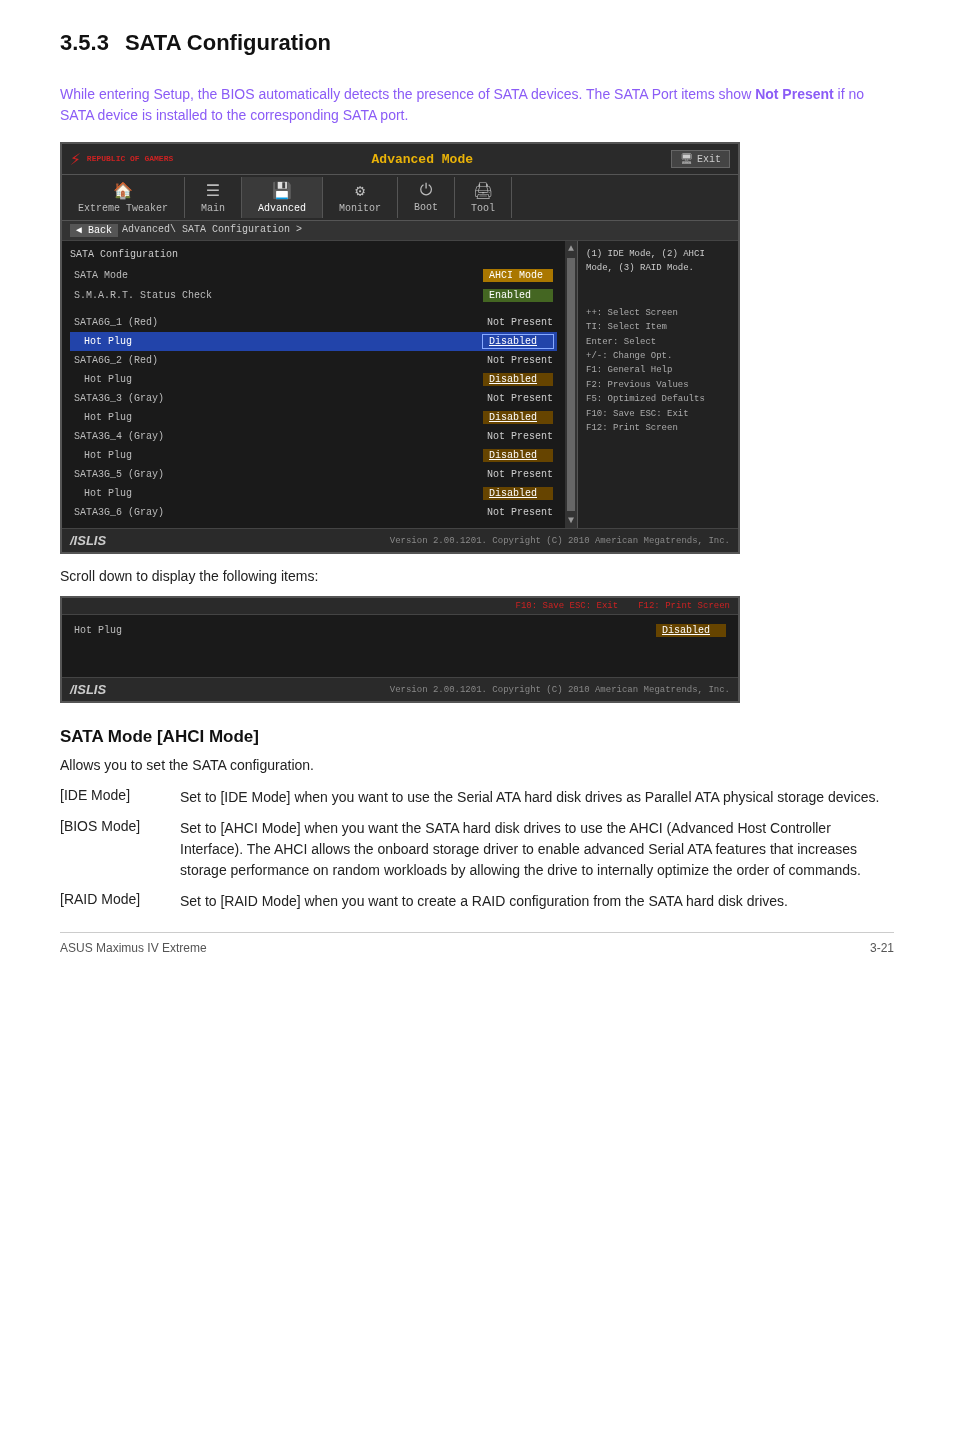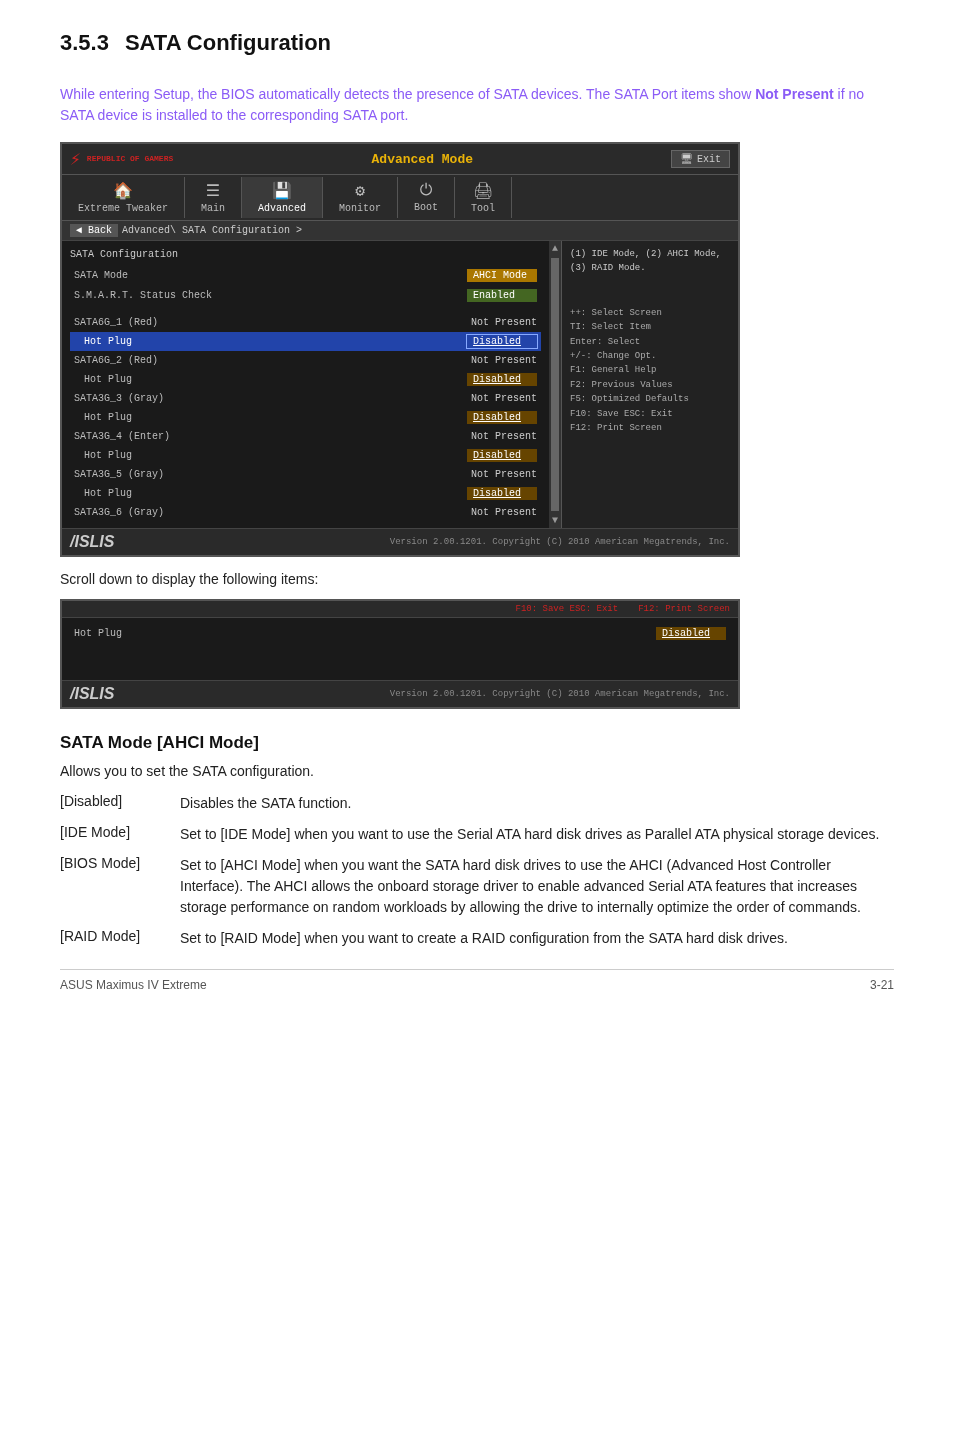--- a/index.html
+++ b/index.html
@@ -106,37 +106,36 @@
       color: #fff;
     }
 
     
     .bios-breadcrumb {
       background: #333;
       padding: 3px 8px;
       color: #ccc;
       font-size: 10px;
       display: flex;
-      align-items: center;
       gap: 4px;
       border-bottom: 1px solid #444;
     }
     .bios-breadcrumb .back-btn {
       background: #555;
       padding: 1px 6px;
       color: #fff;
       font-size: 10px;
     }
 
     
     .bios-content {
       display: flex;
     }
     .bios-sidebar {
-      width: 176px;
+      width: 160px;
       padding: 6px 8px;
       font-size: 10px;
       color: #ccc;
       background: #222;
     }
 
     .bios-section-label {
       color: #ccc;
       font-size: 10px;
       margin-bottom: 4px;
@@ -203,21 +202,21 @@
       background: #666;
       width: 8px;
       flex: 1;
       margin: 2px auto;
     }
 
     .bios-asus-logo {
       color: #ccc;
       font-style: italic;
       font-weight: bold;
-      font-size: 16px;
+      font-size: 13px;
       font-family: Arial, sans-serif;
     }
 
     
     .bios-screen-small {
       background: #1a1a1a;
       color: #ccc;
       font-family: 'Courier New', monospace;
       font-size: 11px;
       border: 2px solid #555;
@@ -393,21 +392,21 @@
           <div class="bios-row">
             <span class="bios-row-label">SATA3G_3 (Gray)</span>
             <span class="bios-row-value">Not Present</span>
           </div>
           <div class="bios-row">
             <span class="bios-row-label" style="padding-left:10px;">Hot Plug</span>
             <span class="bios-badge disabled">Disabled</span>
           </div>
 
           <div class="bios-row">
-            <span class="bios-row-label">SATA3G_4 (Enter)</span>
+            <span class="bios-row-label">SATA3G_4 (Gray)</span>
             <span class="bios-row-value">Not Present</span>
           </div>
           <div class="bios-row">
             <span class="bios-row-label" style="padding-left:10px;">Hot Plug</span>
             <span class="bios-badge disabled">Disabled</span>
           </div>
 
           <div class="bios-row">
             <span class="bios-row-label">SATA3G_5 (Gray)</span>
             <span class="bios-row-value">Not Present</span>
@@ -472,24 +471,20 @@
     <span class="bios-asus-logo">/ISLIS</span>
     <span style="font-size:9px; color:#888;">Version 2.00.1201. Copyright (C) 2010 American Megatrends, Inc.</span>
   </div>
 </div>
 
 <div class="mode-title">SATA Mode [AHCI Mode]</div>
 <p class="mode-intro">Allows you to set the SATA configuration.</p>
 
 <div class="def-list">
   <div class="def-item">
-    <span class="def-term">[Disabled]</span>
-    <span class="def-desc">Disables the SATA function.</span>
-  </div>
-  <div class="def-item">
     <span class="def-term">[IDE Mode]</span>
     <span class="def-desc">Set to [IDE Mode] when you want to use the Serial ATA hard disk drives as Parallel ATA physical storage devices.</span>
   </div>
   <div class="def-item">
     <span class="def-term">[BIOS Mode]</span>
     <span class="def-desc">Set to [AHCI Mode] when you want the SATA hard disk drives to use the AHCI (Advanced Host Controller Interface). The AHCI allows the onboard storage driver to enable advanced Serial ATA features that increases storage performance on random workloads by allowing the drive to internally optimize the order of commands.</span>
   </div>
   <div class="def-item">
     <span class="def-term">[RAID Mode]</span>
     <span class="def-desc">Set to [RAID Mode] when you want to create a RAID configuration from the SATA hard disk drives.</span>

